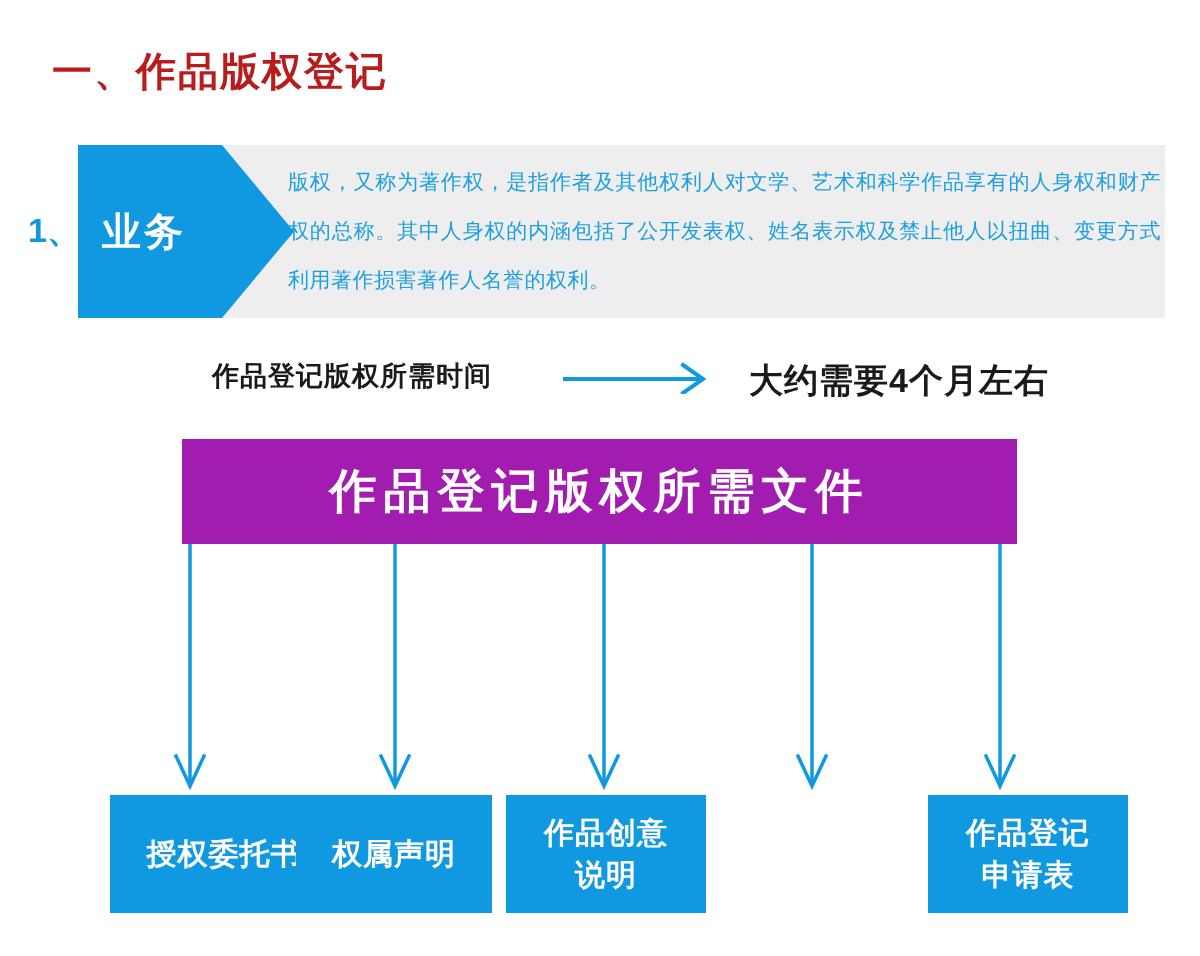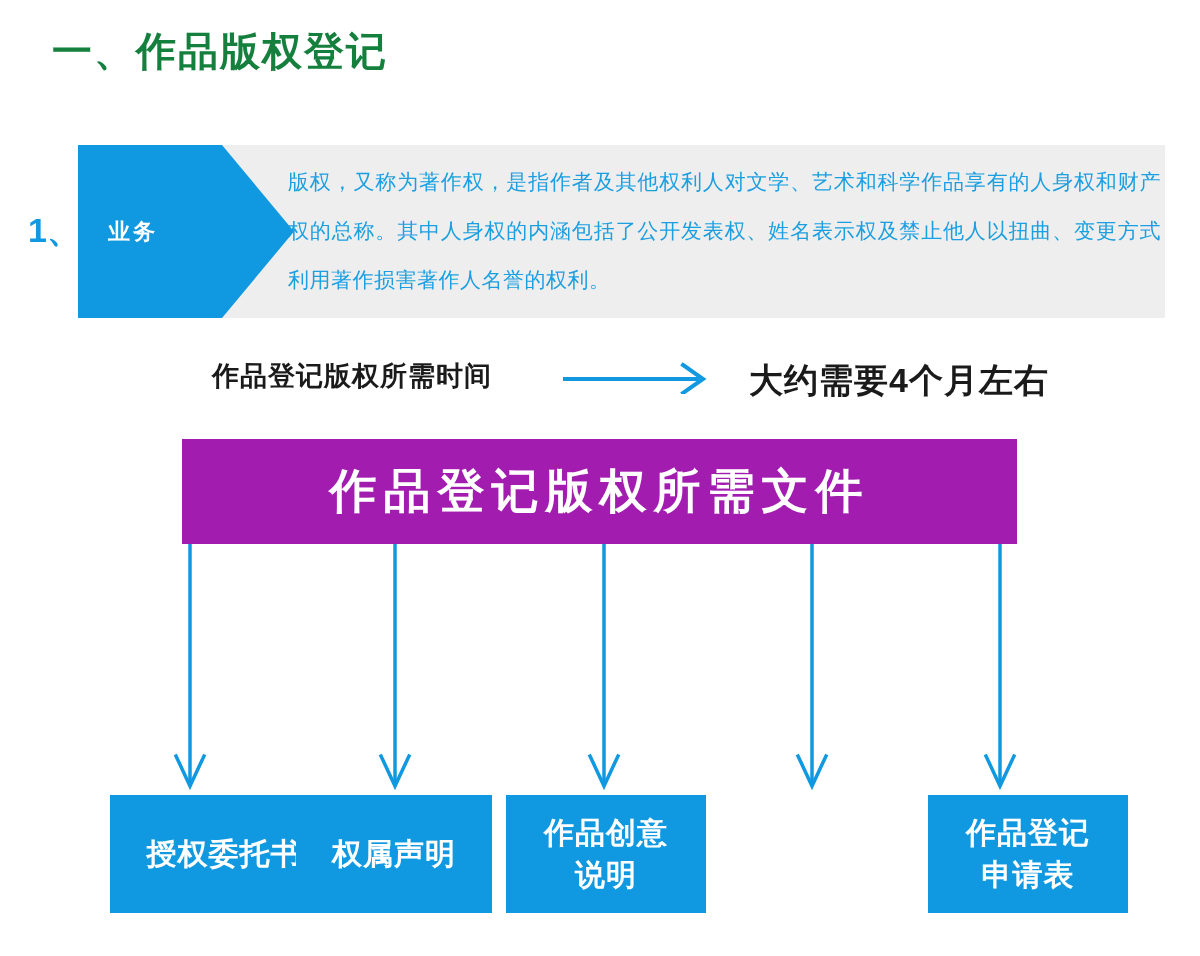--- a/index.html
+++ b/index.html
@@ -12,24 +12,24 @@
     height: 956px;
     position: relative;
     overflow: hidden;
     font-family: "Liberation Sans", "DejaVu Sans", sans-serif;
   }
 
   
   .page-title {
     position: absolute;
     left: 52px;
-    top: 24px;
+    top: 44px;
     font-size: 40px;
     font-weight: 700;
-    color: #15803d;
+    color: #b91c1c;
     letter-spacing: 2px;
     white-space: nowrap;
   }
 
   
   .section-index {
     position: absolute;
     left: 28px;
     top: 208px;
     font-size: 34px;
@@ -76,24 +76,24 @@
     height: 173px;
     background: #1099e0;
     clip-path: polygon(0 0, 144px 0, 216px 50%, 144px 100%, 0 100%);
     display: flex;
     flex-direction: column;
     align-items: flex-start;
     justify-content: center;
   }
   .detail-tag-line {
     color: #ffffff;
-    font-size: 22px;
+    font-size: 39px;
     font-weight: 700;
     line-height: 59px;
-    padding-left: 30px;
+    padding-left: 24px;
     letter-spacing: 3px;
   }
 
   
   .time-row {
     position: absolute;
     left: 16px;
     top: 358px;
     width: 1200px;
     height: 44px;

